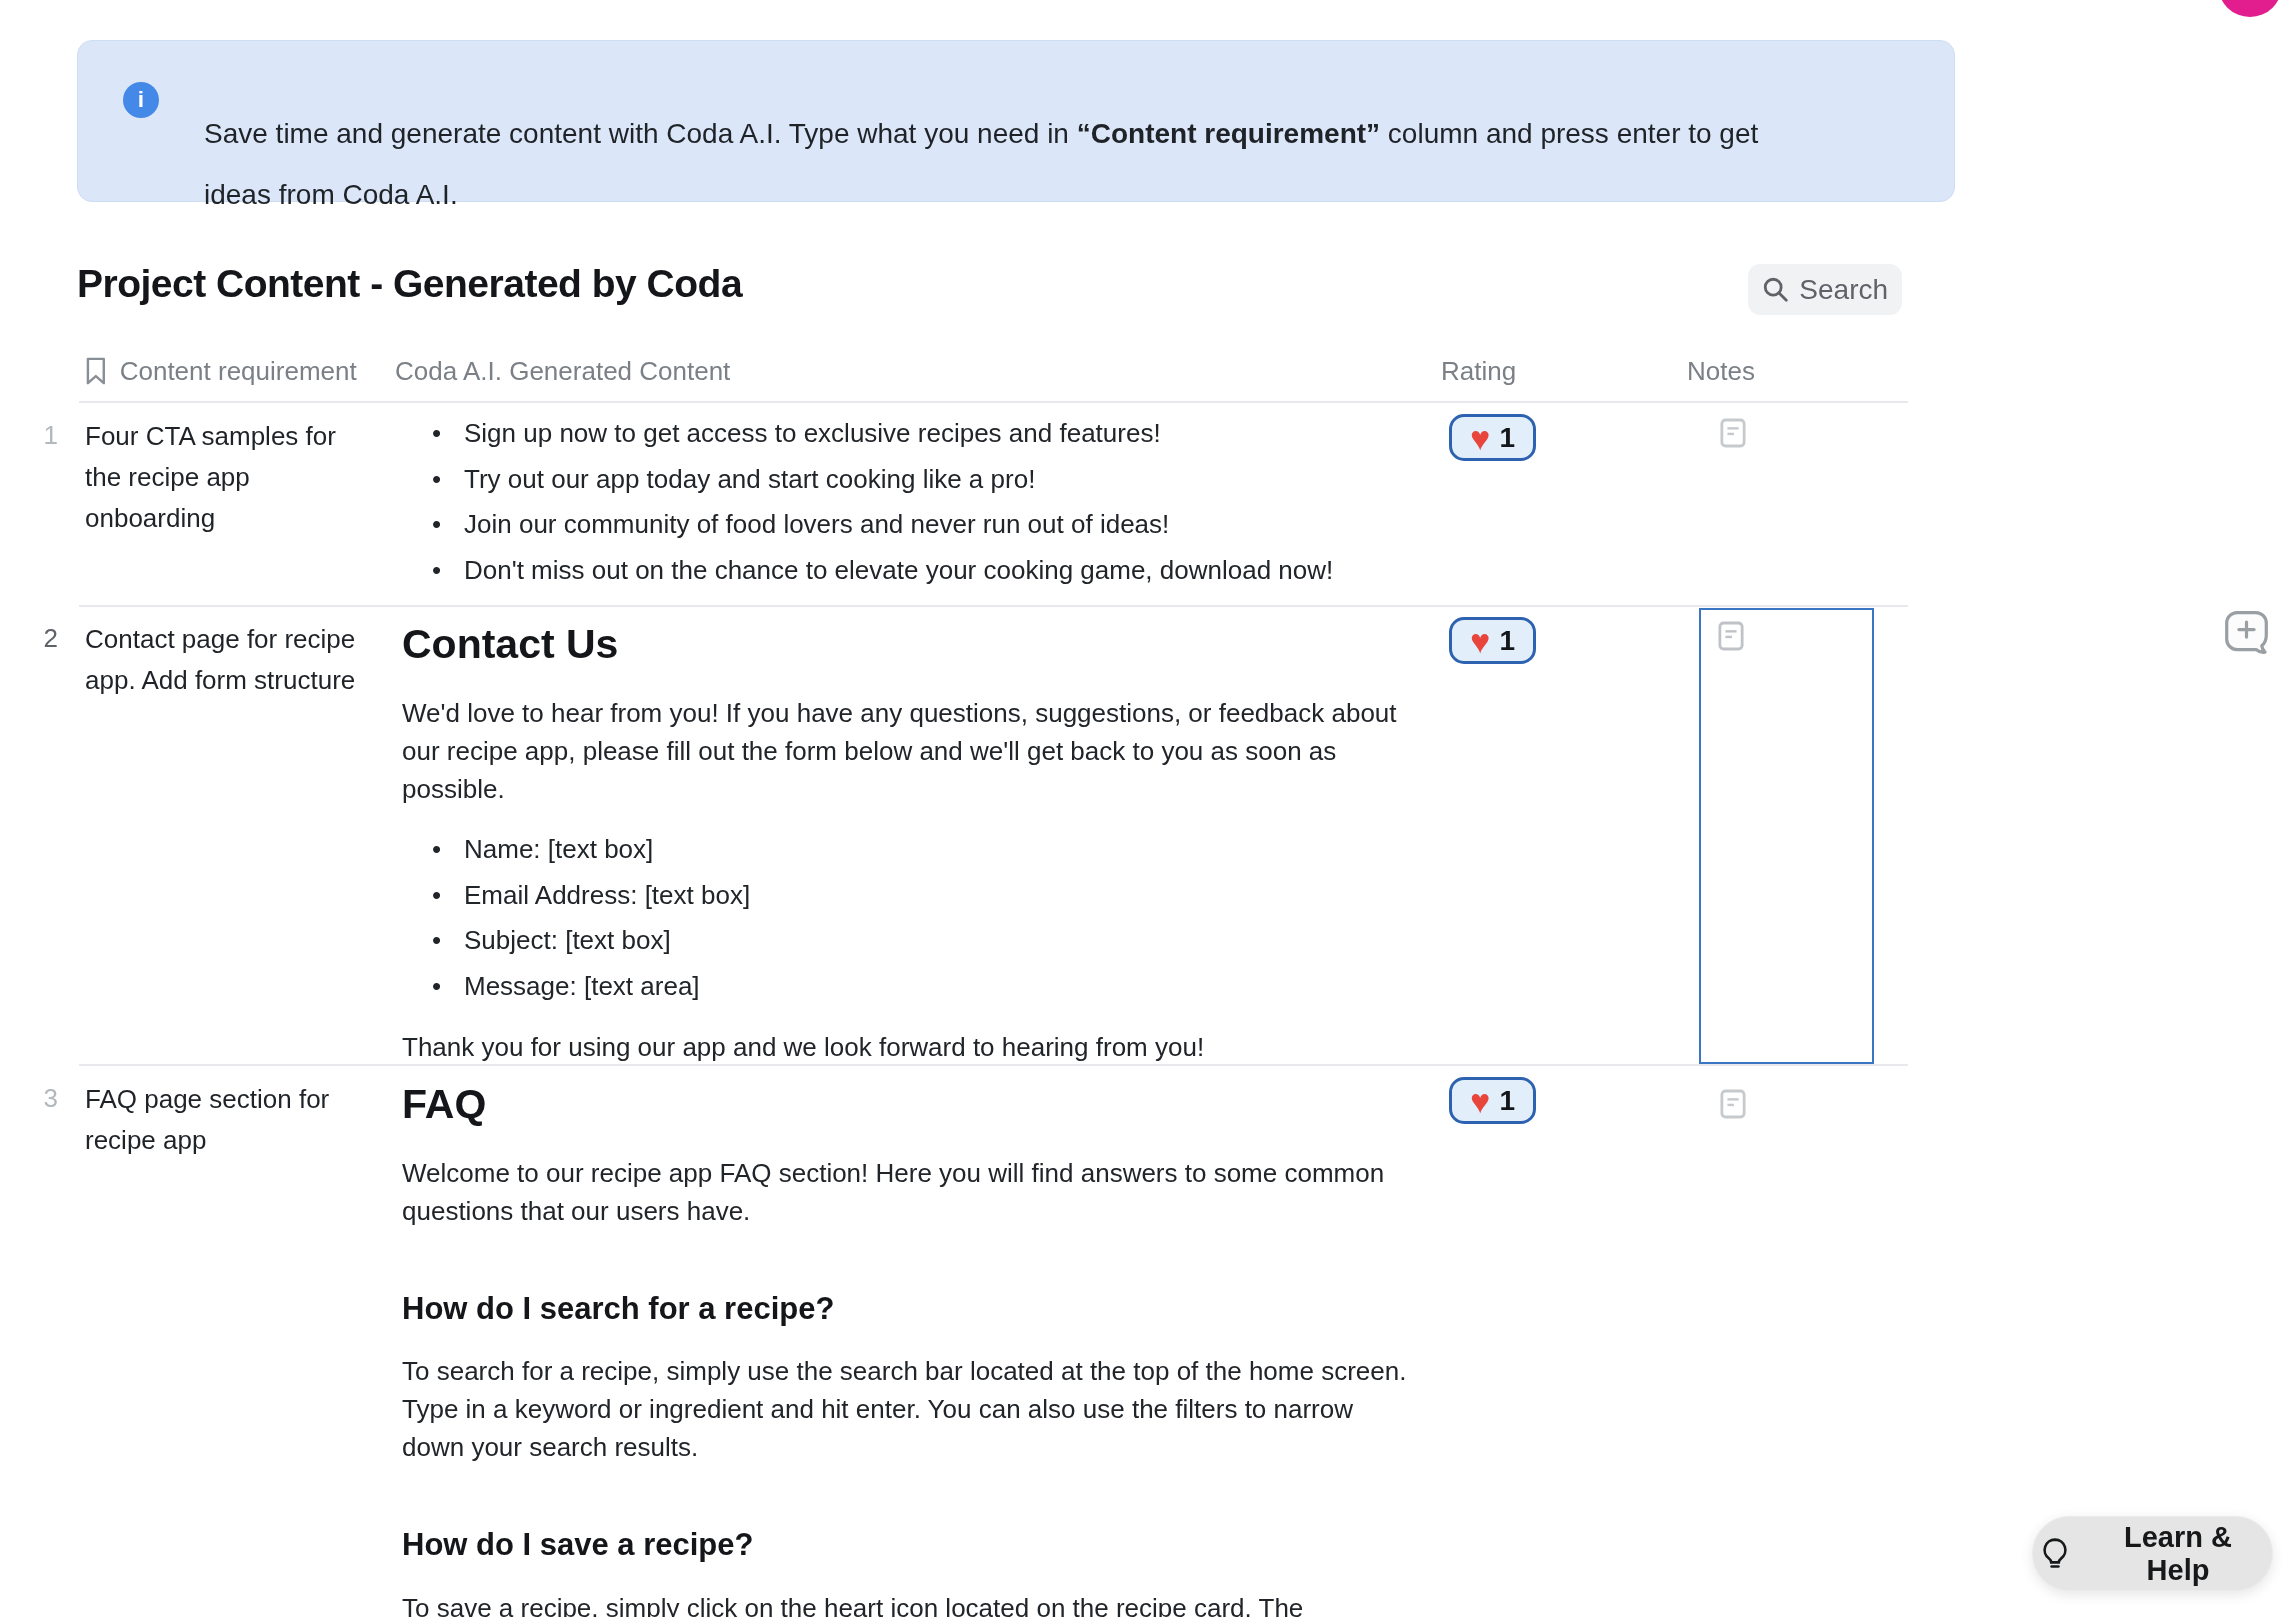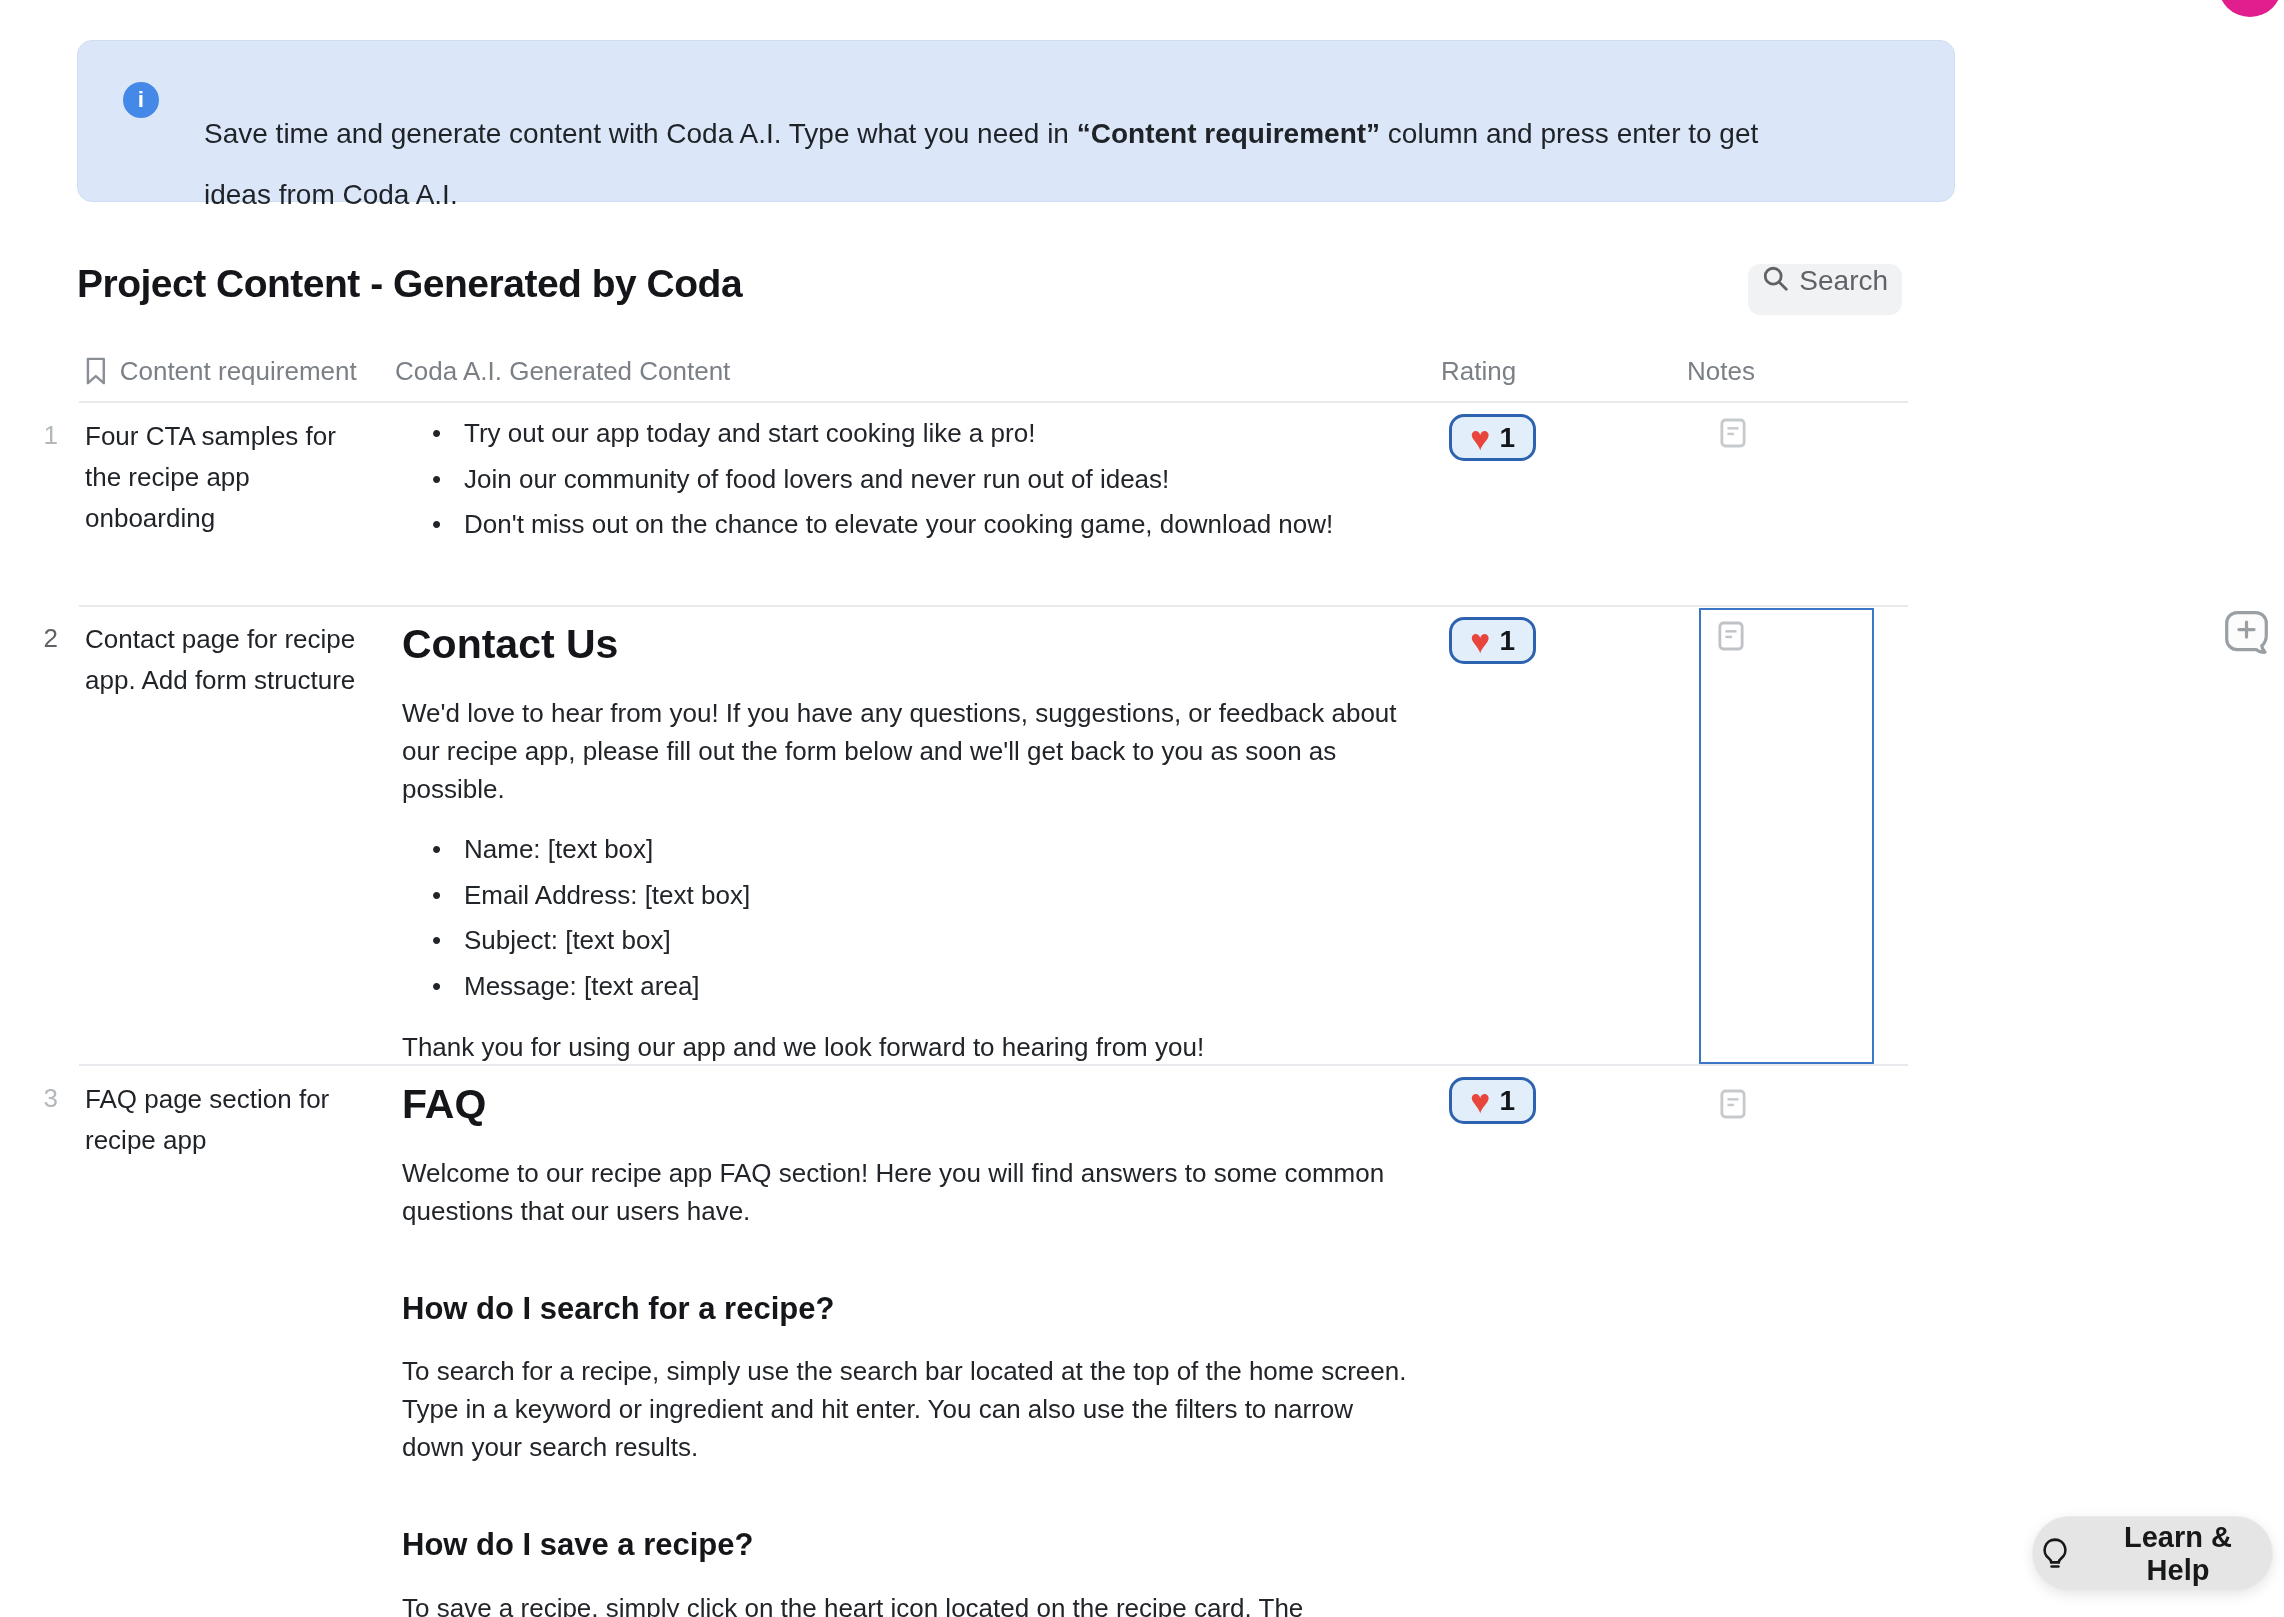--- a/index.html
+++ b/index.html
@@ -29,21 +29,21 @@
   .banner-text b{font-weight:700;}
   
   .page-title{
     position:absolute;left:77px;top:262px;margin:0;
     font-size:39px;font-weight:700;letter-spacing:-0.5px;color:#141619;
   }
   
   .search-btn{
     position:absolute;left:1748px;top:264px;width:154px;height:51px;
     background:#f1f2f3;border:none;border-radius:12.2px;cursor:pointer;
-    display:flex;justify-content:center;gap:9.4px;
+    display:flex;align-items:center;justify-content:center;gap:9.4px;
     font-family:inherit;font-size:28px;font-weight:500;color:#5f6368;
   }
   
   .thead{position:absolute;left:0;top:348px;width:2284px;height:53px;}
   .th{position:absolute;top:7.5px;font-size:26px;color:#7b8087;display:flex;align-items:center;gap:13px;}
   .th-req{left:85px;}
   .th-content{left:395px;}
   .th-rating{left:1441px;}
   .th-notes{left:1687px;}
   .divider{position:absolute;left:79px;width:1829px;height:1.9px;background:#e7e9ec;}
@@ -131,20 +131,21 @@
 </div>
 <div class="divider" style="top:401px;"></div>
 <div class="divider" style="top:605px;"></div>
 <div class="divider" style="top:1064px;"></div>
 
 <div class="row" style="top:403px;height:202px;">
   <div class="cell-num">1</div>
   <div class="cell-req">Four CTA samples for the recipe app onboarding</div>
   <div class="cell-content">
     <ul class="bullets tight">
+      <li>Sign up now to get access to exclusive recipes and features!</li>
       <li>Try out our app today and start cooking like a pro!</li>
       <li>Join our community of food lovers and never run out of ideas!</li>
       <li>Don't miss out on the chance to elevate your cooking game, download now!</li>
     </ul>
   </div>
   <div class="rating-pill">
     <span class="heart">♥</span>
     <span class="count">1</span>
   </div>
   <div class="notes-cell">

